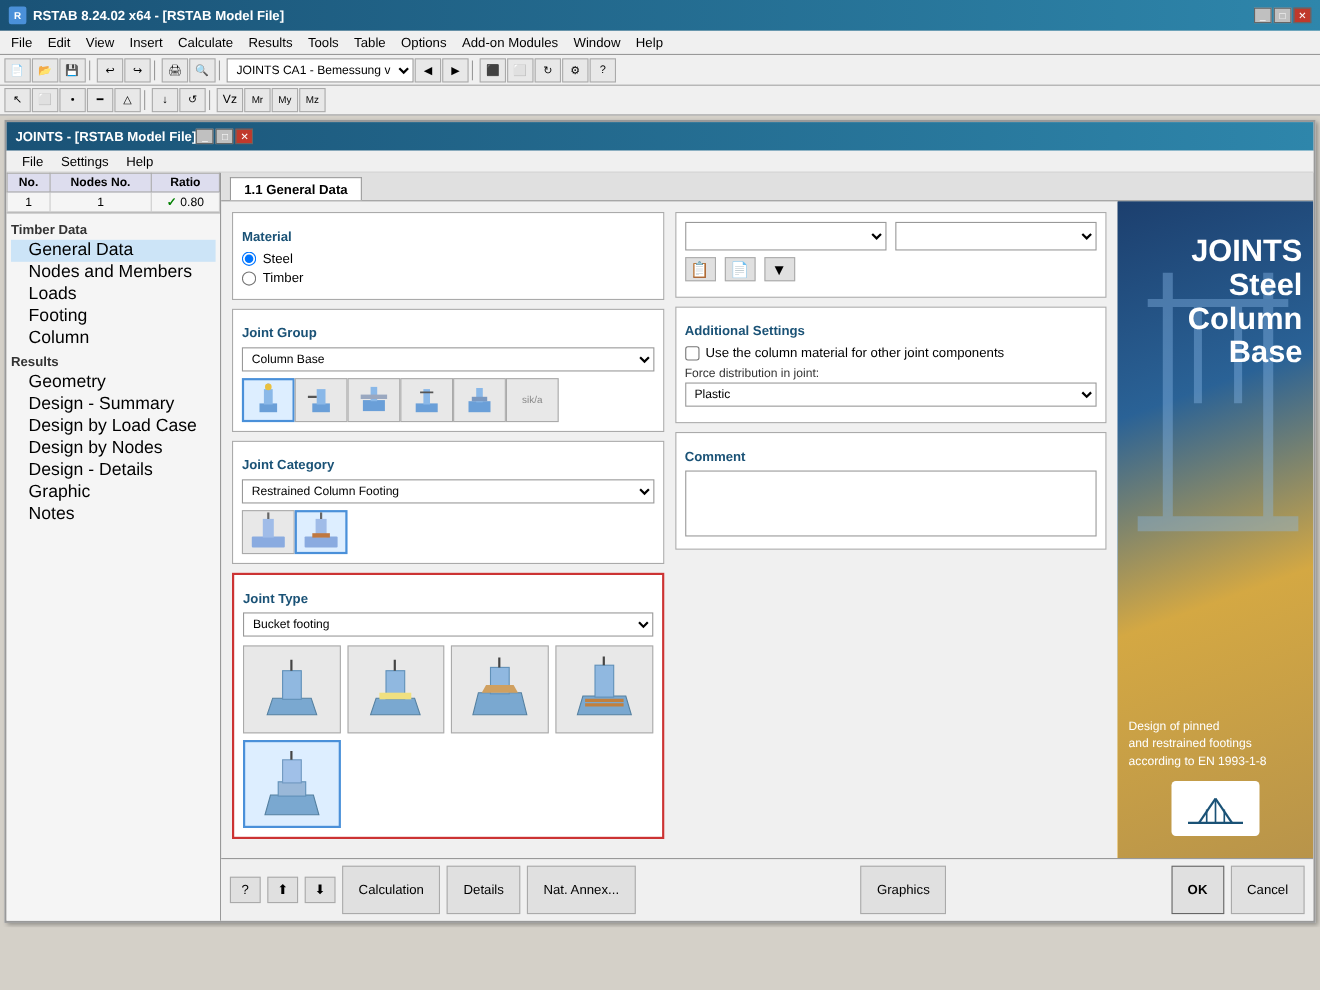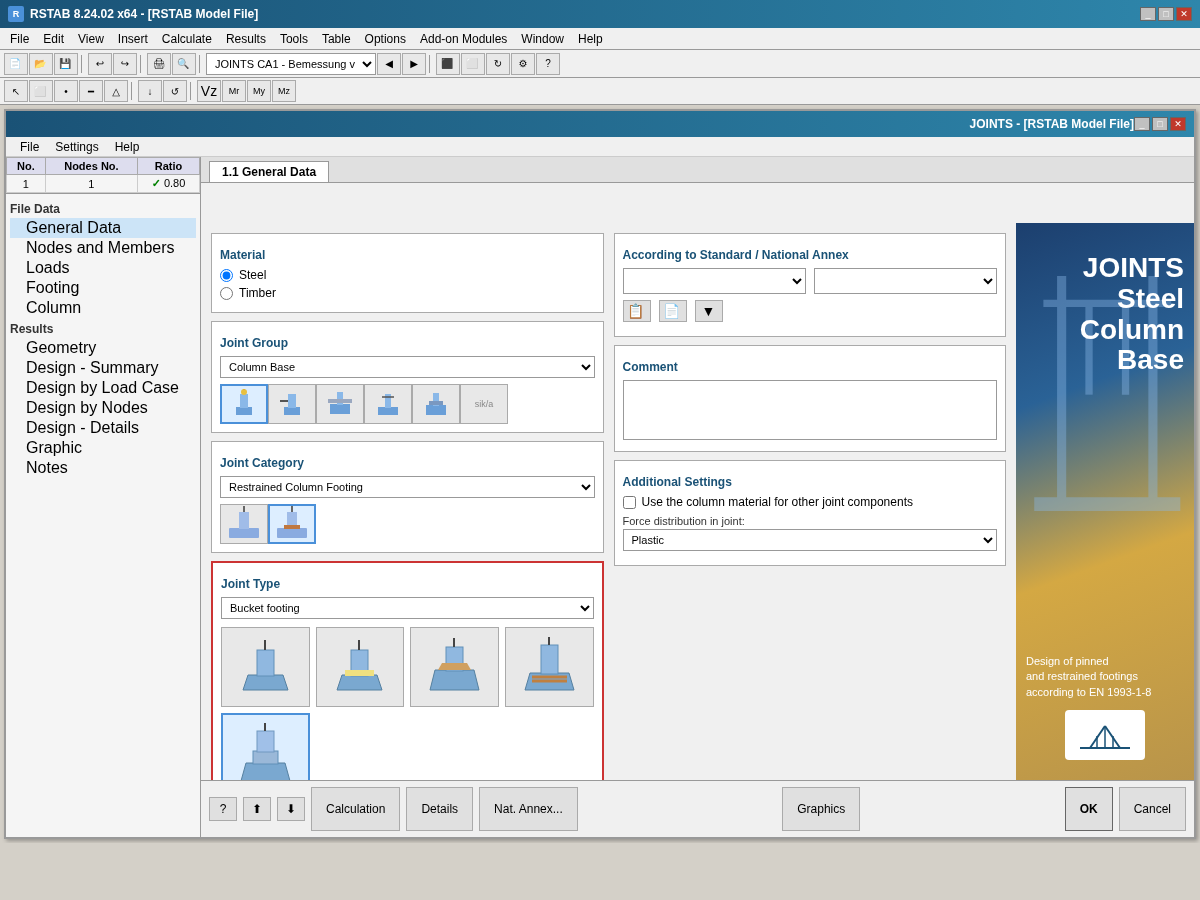--- a/index.html
+++ b/index.html
@@ -72,21 +72,21 @@
       border: 2px solid #999;
       box-shadow: 2px 2px 4px rgba(0,0,0,0.3);
     }
 
     .window-title-bar {
       background: linear-gradient(to right, #1a5276, #2e86ab);
       color: white;
       padding: 4px 8px;
       display: flex;
       align-items: center;
-      justify-content: flex-end;
+      justify-content: flex-start;
       height: 26px;
     }
     .window-title-text { font-size: 12px; font-weight: bold; }
     .window-controls { display: flex; gap: 2px; }
     .win-btn {
       width: 16px; height: 14px;
       background: #c0c0c0;
       border: 1px solid #666;
       font-size: 9px;
       display: flex; align-items: center; justify-content: center;
@@ -180,21 +180,20 @@
     }
     .tab.active {
       background: white;
       font-weight: bold;
     }
 
     .form-area {
       display: flex;
       flex: 1;
       overflow: hidden;
-      margin-top: 40px;
     }
 
     
     .form-content {
       flex: 1;
       padding: 10px;
       overflow-y: auto;
     }
 
     
@@ -457,21 +456,21 @@
 <div class="toolbar2">
   <div class="toolbar-btn">↖</div>
   <div class="toolbar-btn">⬜</div>
   <div class="toolbar-btn">•</div>
   <div class="toolbar-btn">━</div>
   <div class="toolbar-btn">△</div>
   <div class="toolbar-sep"></div>
   <div class="toolbar-btn">↓</div>
   <div class="toolbar-btn">↺</div>
   <div class="toolbar-sep"></div>
-  <div class="toolbar-btn" style="font-size:14px">Vz</div>
+  <div class="toolbar-btn" style="font-size:11px">Vz</div>
   <div class="toolbar-btn" style="font-size:9px">Mr</div>
   <div class="toolbar-btn" style="font-size:9px">My</div>
   <div class="toolbar-btn" style="font-size:9px">Mz</div>
 </div>
 
 <div class="main-window">
 
   <div class="window-title-bar">
     <span class="window-title-text">JOINTS - [RSTAB Model File]</span>
     <div class="window-controls">
@@ -504,21 +503,21 @@
             <tr>
               <td>1</td>
               <td>1</td>
               <td><span class="check-ok">✓</span> 0.80</td>
             </tr>
           </tbody>
         </table>
       </div>
 
       <div class="tree-panel">
-        <div class="tree-section">File Data</div>
+        <div class="tree-section">Timber Data</div>
         <div class="tree-item active">General Data</div>
         <div class="tree-item">Nodes and Members</div>
         <div class="tree-item">Loads</div>
         <div class="tree-item">Footing</div>
         <div class="tree-item">Column</div>
 
         <div class="tree-section">Results</div>
         <div class="tree-item">Geometry</div>
         <div class="tree-item">Design - Summary</div>
         <div class="tree-item">Design by Load Case</div>
@@ -684,56 +683,55 @@
                       <line x1="32" y1="2" x2="32" y2="10" stroke="#444" stroke-width="2"></line>
                     </svg>
                   </div>
                 </div>
               </div>
             </div>
 
             <div class="col-half">
 
               <div class="std-section">
-                <div class="section-label">According to Standard / National Annex</div>
                 <div class="std-row">
                   <select class="std-dropdown">
                     <option>EN 1993-1-8</option>
                   </select>
                   <select class="std-dropdown">
                     <option>CEN</option>
                     <option>Germany</option>
                   </select>
                 </div>
                 <div class="std-row">
                   <div class="std-btn">📋</div>
                   <div class="std-btn">📄</div>
                   <div class="std-btn">▼</div>
                 </div>
               </div>
 
               <div class="std-section">
-                <div class="section-label">Comment</div>
-                <textarea class="comment-area" style=""></textarea>
-              </div>
-
-              <div class="std-section">
                 <div class="section-label">Additional Settings</div>
                 <div class="checkbox-row">
                   <input type="checkbox" id="col-mat" style="">
                   <label for="col-mat">Use the column material for other joint components</label>
                 </div>
 
                 <div class="force-row">
                   <div class="force-label">Force distribution in joint:</div>
                   <select class="form-select">
                     <option>Plastic</option>
                     <option>Elastic</option>
                   </select>
                 </div>
+              </div>
+
+              <div class="std-section">
+                <div class="section-label">Comment</div>
+                <textarea class="comment-area" style=""></textarea>
               </div>
             </div>
           </div>
         </div>
 
         <div class="side-image">
           <div class="side-image-bg"></div>
 
           <svg style="position:absolute;top:0;left:0;width:100%;height:60%;opacity:0.4;z-index:1" viewBox="0 0 195 350">
             <line x1="20" y1="300" x2="180" y2="300" stroke="#8ab8e8" stroke-width="15"></line>

